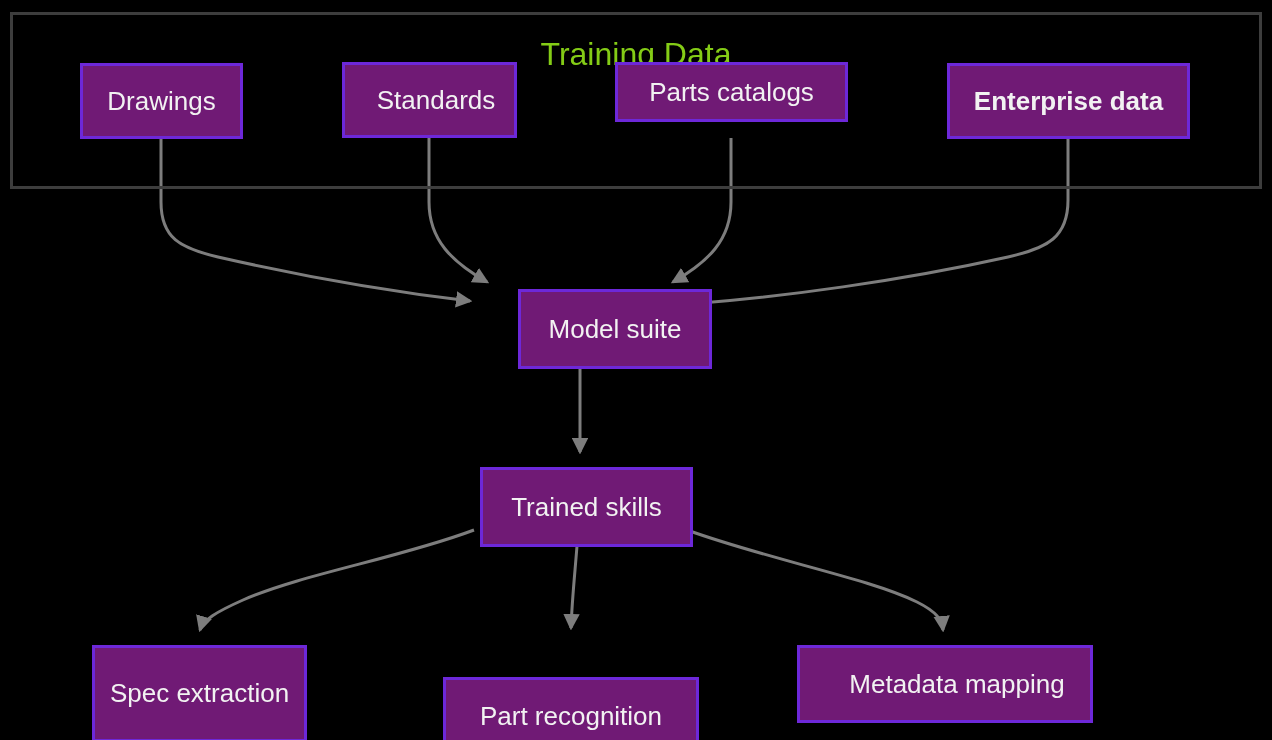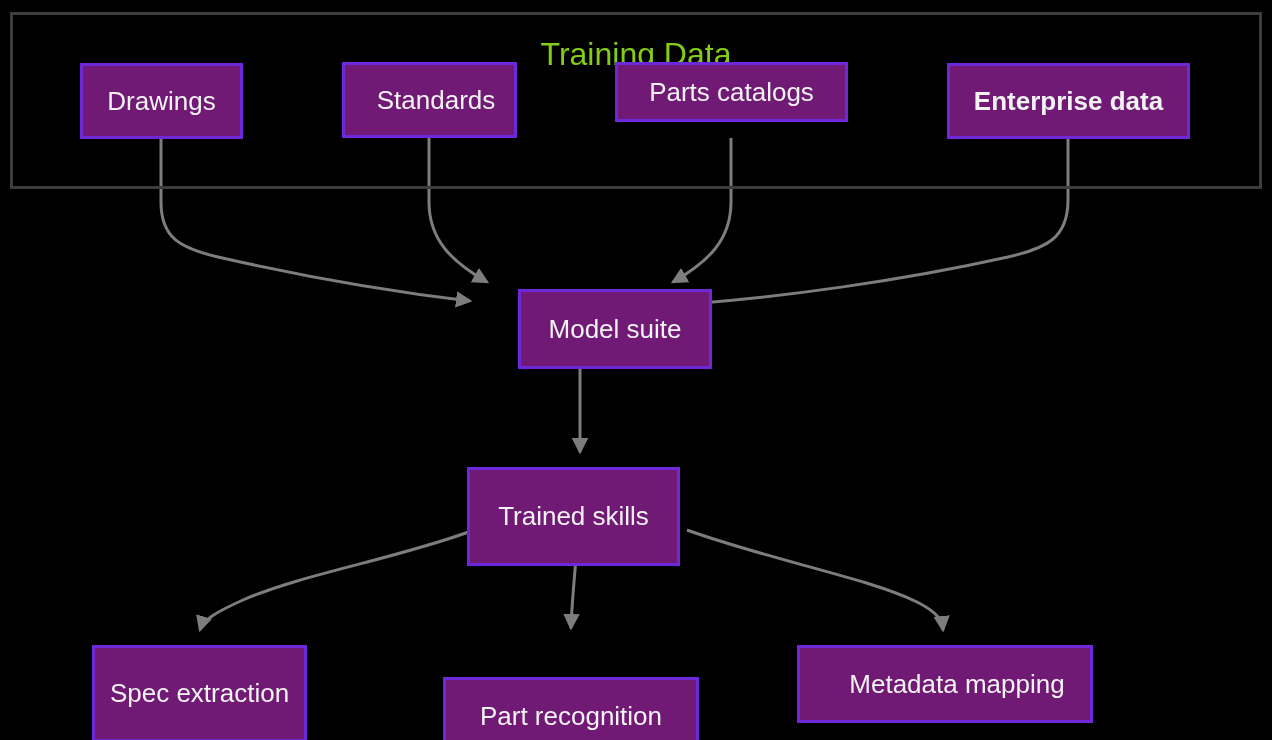--- a/index.html
+++ b/index.html
@@ -53,21 +53,21 @@
     justify-content: center;
     white-space: nowrap;
     z-index: 2;
   }
   
   .n-drawings   { left:  80px; top:  63px; width: 163px; height: 76px; }
   .n-standards  { left: 342px; top:  62px; width: 175px; height: 76px; padding-left: 13px; }
   .n-parts      { left: 615px; top:  62px; width: 233px; height: 60px; }
   .n-enterprise { left: 947px; top:  63px; width: 243px; height: 76px; font-weight: bold; }
   .n-model      { left: 483px; top: 289px; width: 194px; height: 80px; margin-left: 35px; }
-  .n-trained    { left: 467px; top: 467px; width: 213px; height: 99px; }
+  .n-trained    { left: 480px; top: 467px; width: 213px; height: 80px; }
   .n-spec       { left:  92px; top: 645px; width: 215px; height: 97px; }
   .n-part       { left: 443px; top: 645px; width: 256px; height: 78px; margin-top: 32px; }
   .n-metadata   { left: 797px; top: 645px; width: 296px; height: 78px; padding-left: 24px; }
 </style>
 </head>
 <body>
 
 <div class="canvas">
 
   <svg class="edge-layer" viewBox="0 0 1272 740" xmlns="http://www.w3.org/2000/svg">

